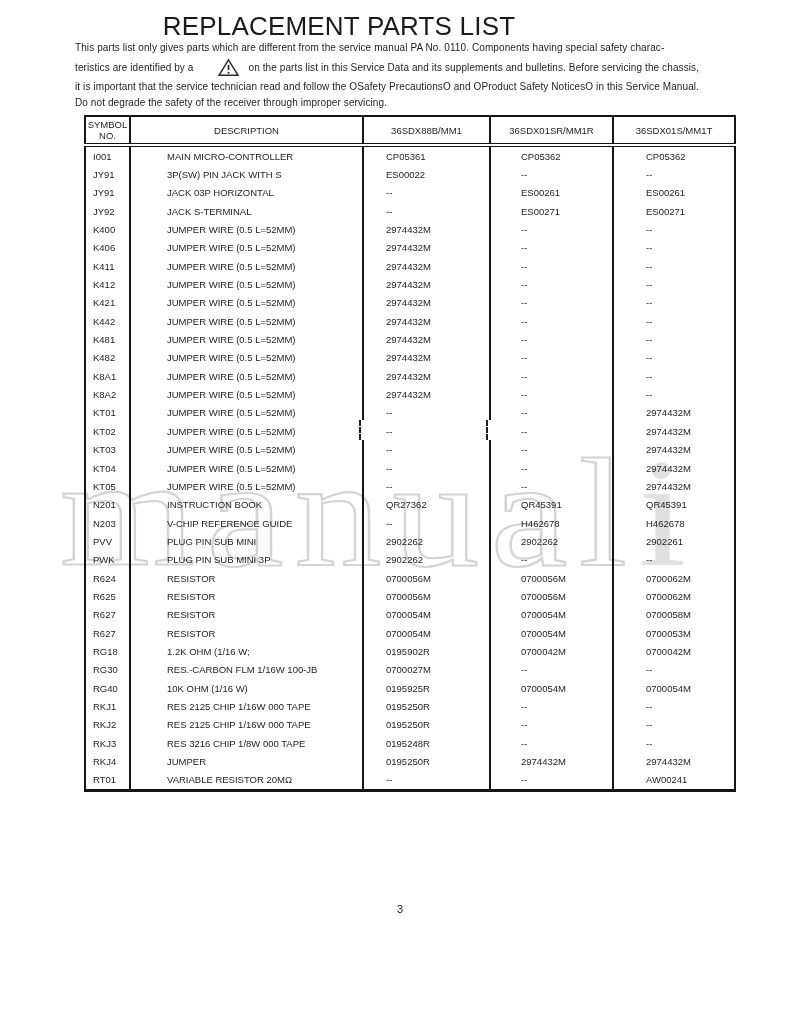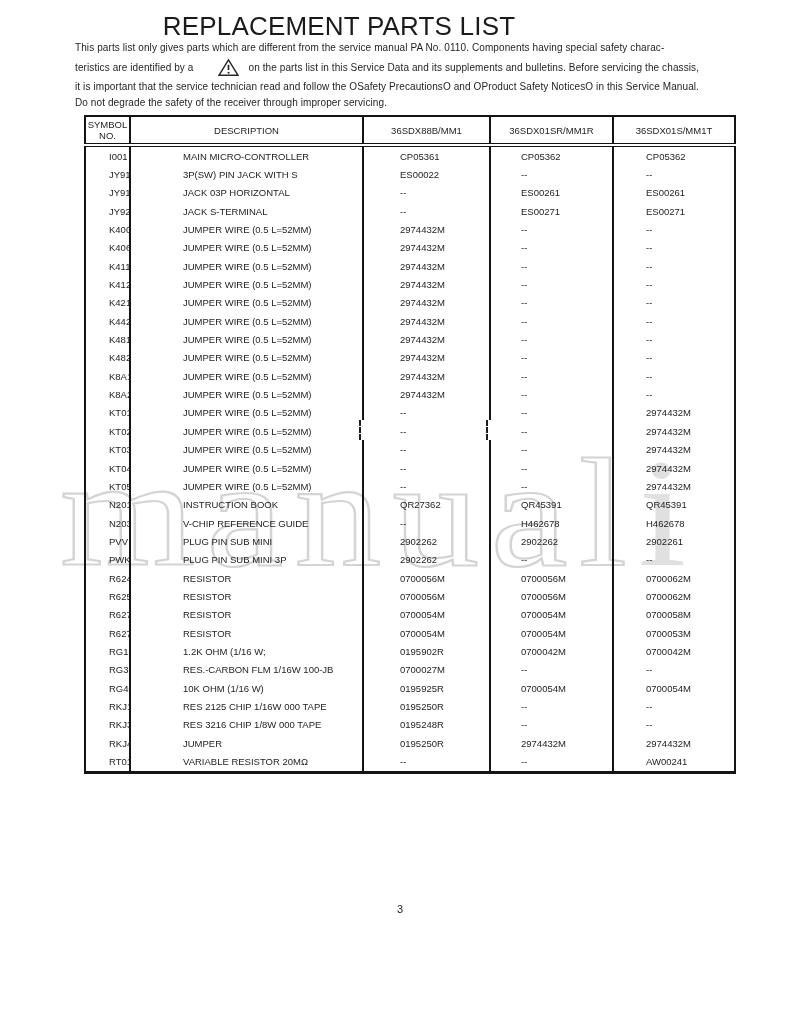--- a/index.html
+++ b/index.html
@@ -74,23 +74,23 @@
     padding:0;
     font-weight:normal;
     font-size:9.5px;
     color:#1d1d1d;
     overflow:hidden;
     white-space:nowrap;
   }
   .parts th { border-left:2px solid #141414; border-bottom:4px double #141414; height:26px; text-align:center; vertical-align:middle; line-height:11px; }
   .parts td { border-left:2px solid #141414; height:18.35px; vertical-align:middle; }
   .parts th:first-child, .parts td:first-child { border-left:0; }
-  .parts td:nth-child(1) { padding-left:23px; }
-  .parts td:nth-child(2) { padding-left:52px; }
-  .parts td:nth-child(3) { padding-left:36px; }
+  .parts td:nth-child(1) { padding-left:7px; }
+  .parts td:nth-child(2) { padding-left:36px; }
+  .parts td:nth-child(3) { padding-left:22px; }
   .parts td:nth-child(4) { padding-left:30px; }
   .parts td:nth-child(5) { padding-left:32px; }
 
   
   .dash-artifact {
     position:absolute;
     width:6px; height:20px;
     background:#ffffff;
   }
   .dash-artifact::after {
@@ -367,20 +367,27 @@
         <td>0700054M</td>
       </tr>
       <tr>
         <td>RKJ1</td>
         <td>RES 2125 CHIP 1/16W 000 TAPE</td>
         <td>0195250R</td>
         <td>--</td>
         <td>--</td>
       </tr>
       <tr>
+        <td>RKJ2</td>
+        <td>RES 2125 CHIP 1/16W 000 TAPE</td>
+        <td>0195250R</td>
+        <td>--</td>
+        <td>--</td>
+      </tr>
+      <tr>
         <td>RKJ3</td>
         <td>RES 3216 CHIP 1/8W 000 TAPE</td>
         <td>0195248R</td>
         <td>--</td>
         <td>--</td>
       </tr>
       <tr>
         <td>RKJ4</td>
         <td>JUMPER</td>
         <td>0195250R</td>

